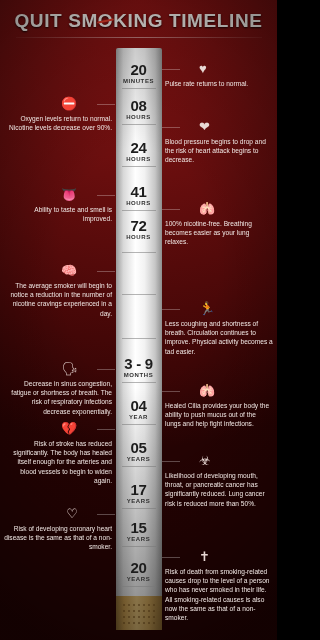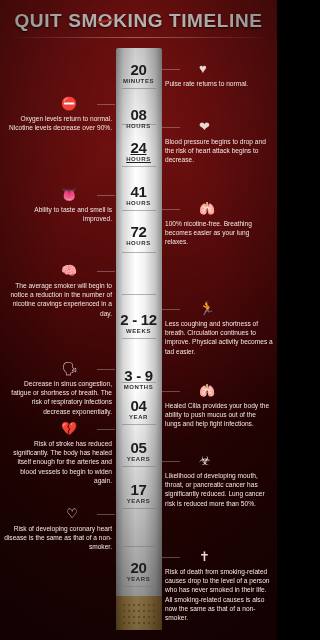--- a/index.html
+++ b/index.html
@@ -240,77 +240,73 @@
 <div class="marker" style="top: 62px;">
       <div class="val">20</div>
       <div class="unit">MINUTES</div>
     </div>
     <div class="tick" style="top: 88px;"></div>
     <div class="entry right" style="top: 60px;">
       <span class="icon" style="color: rgb(232, 216, 212);">♥</span>
       <span class="txt">Pulse rate returns to normal.</span>
     </div>
     <div class="conn" style="top: 69px; left: 162px; width: 18px;"></div>
-    <div class="marker" style="top: 98px; margin-top: 9px;">
+    <div class="marker" style="top: 98px;">
       <div class="val">08</div>
       <div class="unit">HOURS</div>
     </div>
     <div class="tick" style="top: 124px;"></div>
     <div class="entry left" style="top: 95px;">
       <span class="icon" style="color: rgb(232, 216, 212);">⛔</span>
       <span class="txt">Oxygen levels return to normal. Nicotine levels decrease over 90%.</span>
     </div>
     <div class="conn" style="top: 104px; right: 162px; width: 18px;"></div>
-    <div class="marker" style="top: 140px; text-decoration: underline;">
+    <div class="marker" style="top: 140px;">
       <div class="val">24</div>
       <div class="unit">HOURS</div>
     </div>
     <div class="tick" style="top: 166px;"></div>
     <div class="entry right" style="top: 118px;">
       <span class="icon" style="color: rgb(232, 216, 212);">❤</span>
       <span class="txt">Blood pressure begins to drop and the risk of heart attack begins to decrease.</span>
     </div>
     <div class="conn" style="top: 127px; left: 162px; width: 18px;"></div>
     <div class="marker" style="top: 184px;">
       <div class="val">41</div>
       <div class="unit">HOURS</div>
     </div>
     <div class="tick" style="top: 210px;"></div>
     <div class="entry left" style="top: 186px;">
       <span class="icon" style="color: rgb(232, 216, 212);">👅</span>
       <span class="txt">Ability to taste and smell is improved.</span>
     </div>
     <div class="conn" style="top: 195px; right: 162px; width: 18px;"></div>
-    <div class="marker" style="top: 224px;">
+    <div class="marker" style="top: 218px;">
       <div class="val">72</div>
       <div class="unit">HOURS</div>
     </div>
     <div class="tick" style="top: 252px;"></div>
     <div class="entry right" style="top: 200px;">
       <span class="icon" style="color: rgb(232, 216, 212);">🫁</span>
       <span class="txt">100% nicotine-free. Breathing becomes easier as your lung relaxes.</span>
     </div>
     <div class="conn" style="top: 209px; left: 162px; width: 18px;"></div>
     <div class="tick" style="top: 294px;"></div>
     <div class="entry left" style="top: 262px;">
       <span class="icon" style="color: rgb(232, 216, 212);">🧠</span>
       <span class="txt">The average smoker will begin to notice a reduction in the number of nicotine cravings experienced in a day.</span>
     </div>
     <div class="conn" style="top: 271px; right: 162px; width: 18px;"></div>
-    <div class="marker" style="top: 312px;">
-      <div class="val">2 - 12</div>
-      <div class="unit">WEEKS</div>
-    </div>
     <div class="tick" style="top: 338px;"></div>
     <div class="entry right" style="top: 300px;">
       <span class="icon" style="color: rgb(232, 216, 212);">🏃</span>
       <span class="txt">Less coughing and shortness of breath. Circulation continues to improve. Physical activity becomes a tad easier.</span>
     </div>
     <div class="conn" style="top: 309px; left: 162px; width: 18px;"></div>
-    <div class="marker" style="top: 368px;">
+    <div class="marker" style="top: 356px;">
       <div class="val">3 - 9</div>
       <div class="unit">MONTHS</div>
     </div>
     <div class="tick" style="top: 382px;"></div>
     <div class="entry left" style="top: 360px;">
       <span class="icon" style="color: rgb(232, 216, 212);">🗣</span>
       <span class="txt">Decrease in sinus congestion, fatigue or shortness of breath. The risk of respiratory infections decrease exponentially.</span>
     </div>
     <div class="conn" style="top: 369px; right: 162px; width: 18px;"></div>
     <div class="marker" style="top: 398px;">
@@ -336,20 +332,24 @@
     <div class="marker" style="top: 482px;">
       <div class="val">17</div>
       <div class="unit">YEARS</div>
     </div>
     <div class="tick" style="top: 508px;"></div>
     <div class="entry right" style="top: 452px;">
       <span class="icon" style="color: rgb(232, 216, 212);">☣</span>
       <span class="txt">Likelihood of developing mouth, throat, or pancreatic cancer has significantly reduced. Lung cancer risk is reduced more than 50%.</span>
     </div>
     <div class="conn" style="top: 461px; left: 162px; width: 18px;"></div>
+    <div class="marker" style="top: 520px;">
+      <div class="val">15</div>
+      <div class="unit">YEARS</div>
+    </div>
     <div class="tick" style="top: 546px;"></div>
     <div class="entry left" style="top: 505px;">
       <span class="icon" style="color: rgb(232, 216, 212);">♡</span>
       <span class="txt">Risk of developing coronary heart disease is the same as that of a non-smoker.</span>
     </div>
     <div class="conn" style="top: 514px; right: 162px; width: 18px;"></div>
     <div class="marker" style="top: 560px;">
       <div class="val">20</div>
       <div class="unit">YEARS</div>
     </div>

